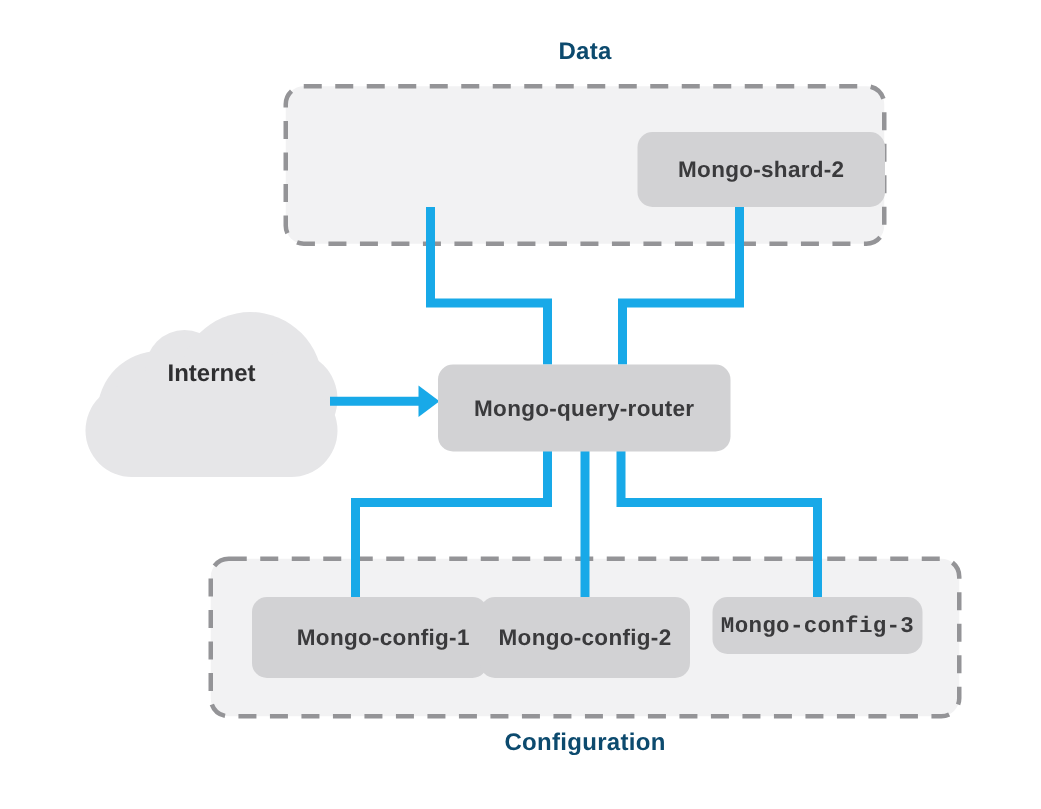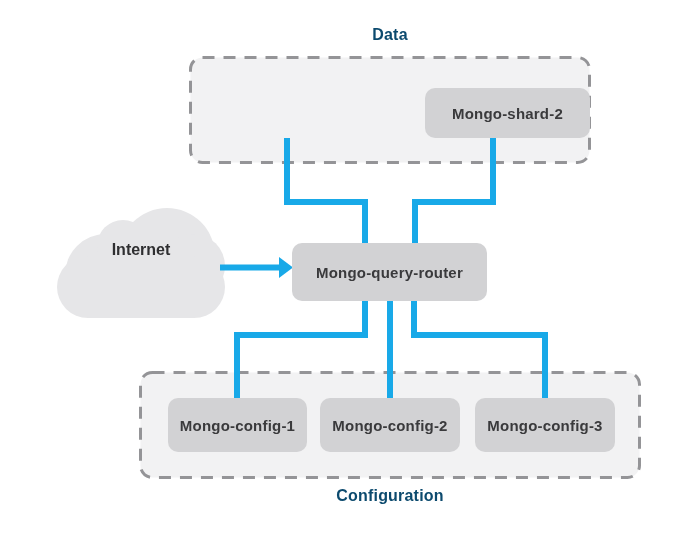--- a/index.html
+++ b/index.html
@@ -41,23 +41,23 @@
     justify-content: center;
     font-size: 15px;
     font-weight: bold;
     color: #3a3a3c;
     letter-spacing: 0.2px;
     z-index: 3;
   }
   .node-shard-1 { left: 218px; top: 88px;  width: 137px; height: 50px; }
   .node-shard-2 { left: 425px; top: 88px;  width: 165px; height: 50px; }
   .node-router  { left: 292px; top: 243px; width: 195px; height: 58px; }
-  .node-config-1{ left: 168px; top: 398px; width: 139px; height: 54px; }
+  .node-config-1{ left: 168px; top: 398px; width: 139px; height: 54px; padding-left: 18px; }
   .node-config-2{ left: 320px; top: 398px; width: 140px; height: 54px; }
-  .node-config-3{ left: 475px; top: 398px; width: 140px; height: 54px; }
+  .node-config-3{ left: 475px; top: 398px; width: 140px; height: 38px; font-family: Liberation Mono, monospace; }
 
   .cloud {
     position: absolute;
     left: 57px; top: 208px;
     width: 168px; height: 110px;
     z-index: 1;
   }
   .cloud .puff, .cloud .cloud-body {
     position: absolute;
     background: #e6e6e8;

